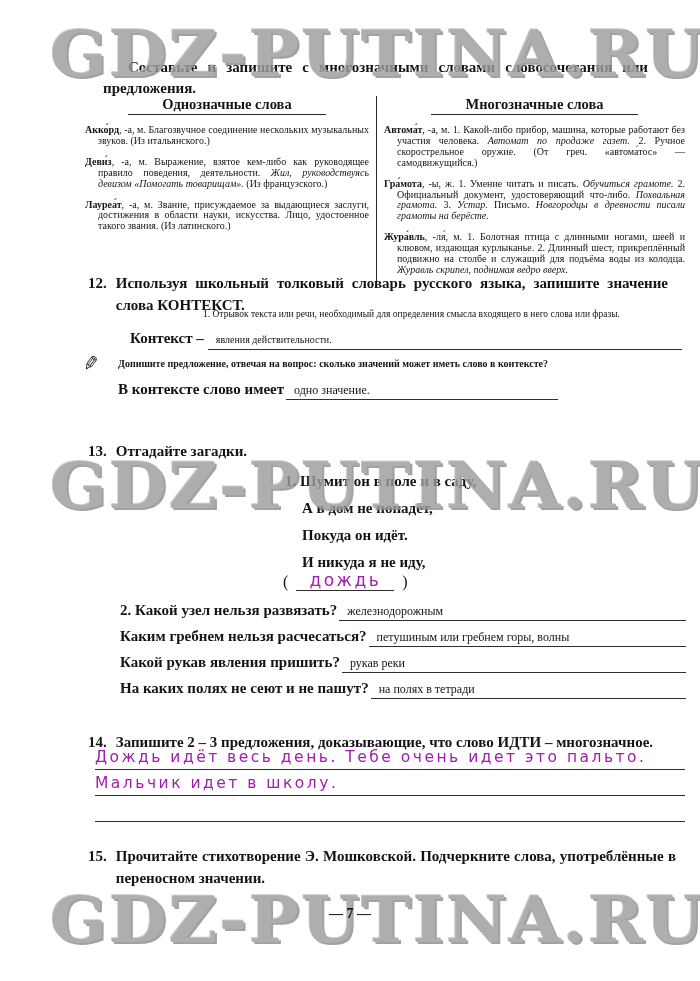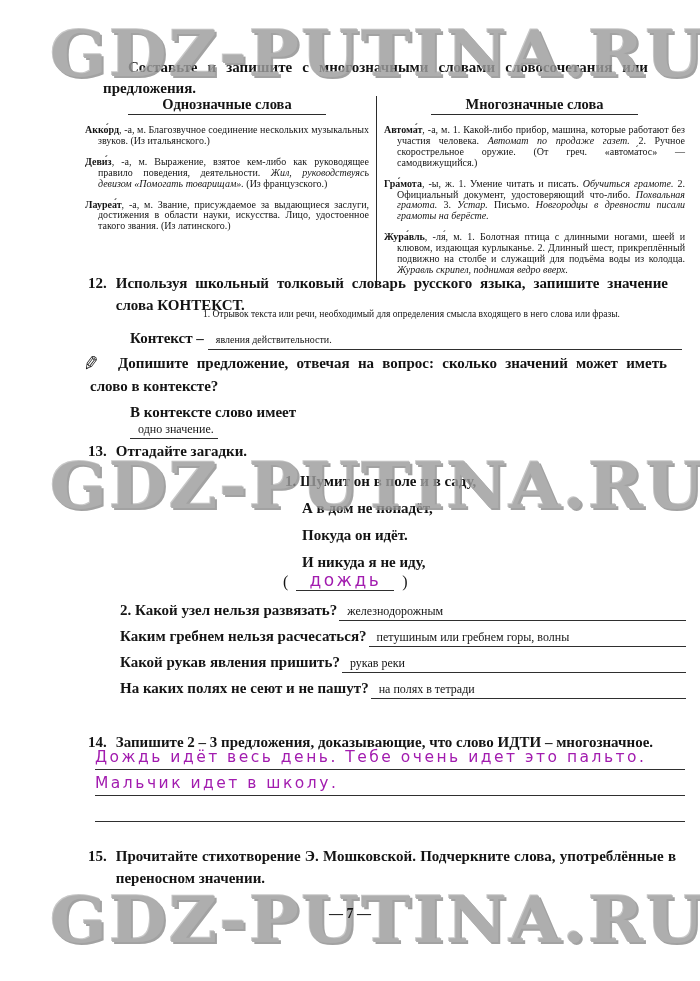--- a/index.html
+++ b/index.html
@@ -42,23 +42,23 @@
   .fillrow{display:flex;align-items:baseline;}
   .aline{flex:1 1 auto;border-bottom:1.3px solid #2f2f2f;padding:0 4px 1px 8px;
          font-size:12px;line-height:16px;white-space:nowrap;}
   .kontekst{position:absolute;left:130px;top:330px;width:552px;z-index:2;}
   .kontekst .q{font-weight:bold;font-size:15px;white-space:nowrap;padding-right:4px;}
   .kontekst .aline{font-size:10px;}
 
   .pencil-block{position:absolute;left:85px;top:352px;width:582px;z-index:2;}
   .pencil-icon{position:absolute;left:-2px;top:0;font-size:19px;display:inline-block;
                transform:scaleX(-1) rotate(8deg);}
-  .pencil-text{padding-left:5px;text-indent:28px;font-weight:bold;font-size:15px;
+  .pencil-text{padding-left:5px;text-indent:28px;font-weight:bold;font-size:10px;
                line-height:23px;text-align:justify;}
-  .pencil-fill{margin:6px 0 0 45px;width:440px;flex-direction:column;}
+  .pencil-fill{margin:6px 0 0 33px;width:440px;}
   .pencil-fill .q{font-weight:bold;font-size:15px;white-space:nowrap;padding-right:2px;}
 
   .riddle1{position:absolute;left:285px;top:468px;font-weight:bold;font-size:15px;
            line-height:27px;z-index:2;}
   .riddle1 .rl{padding-left:17px;}
   .riddle1 .rl.first{padding-left:0;}
   .r1ans{position:absolute;left:283px;top:570px;display:flex;align-items:flex-end;
          font-size:16px;z-index:2;}
   .r1line{display:inline-block;width:98px;border-bottom:1.5px solid #2f2f2f;margin:0 8px;
           text-align:center;}

